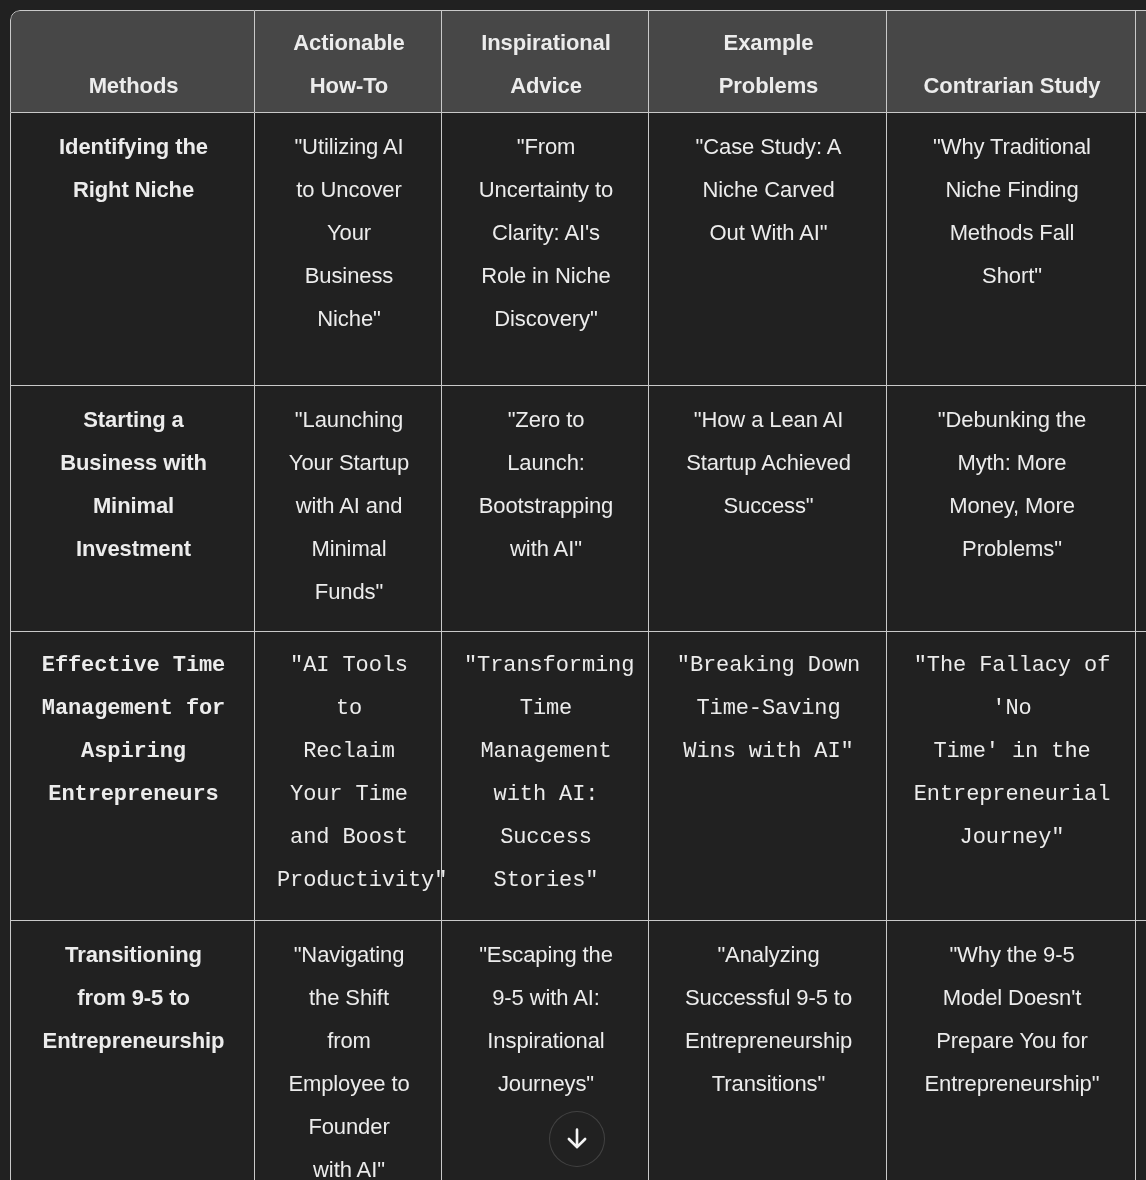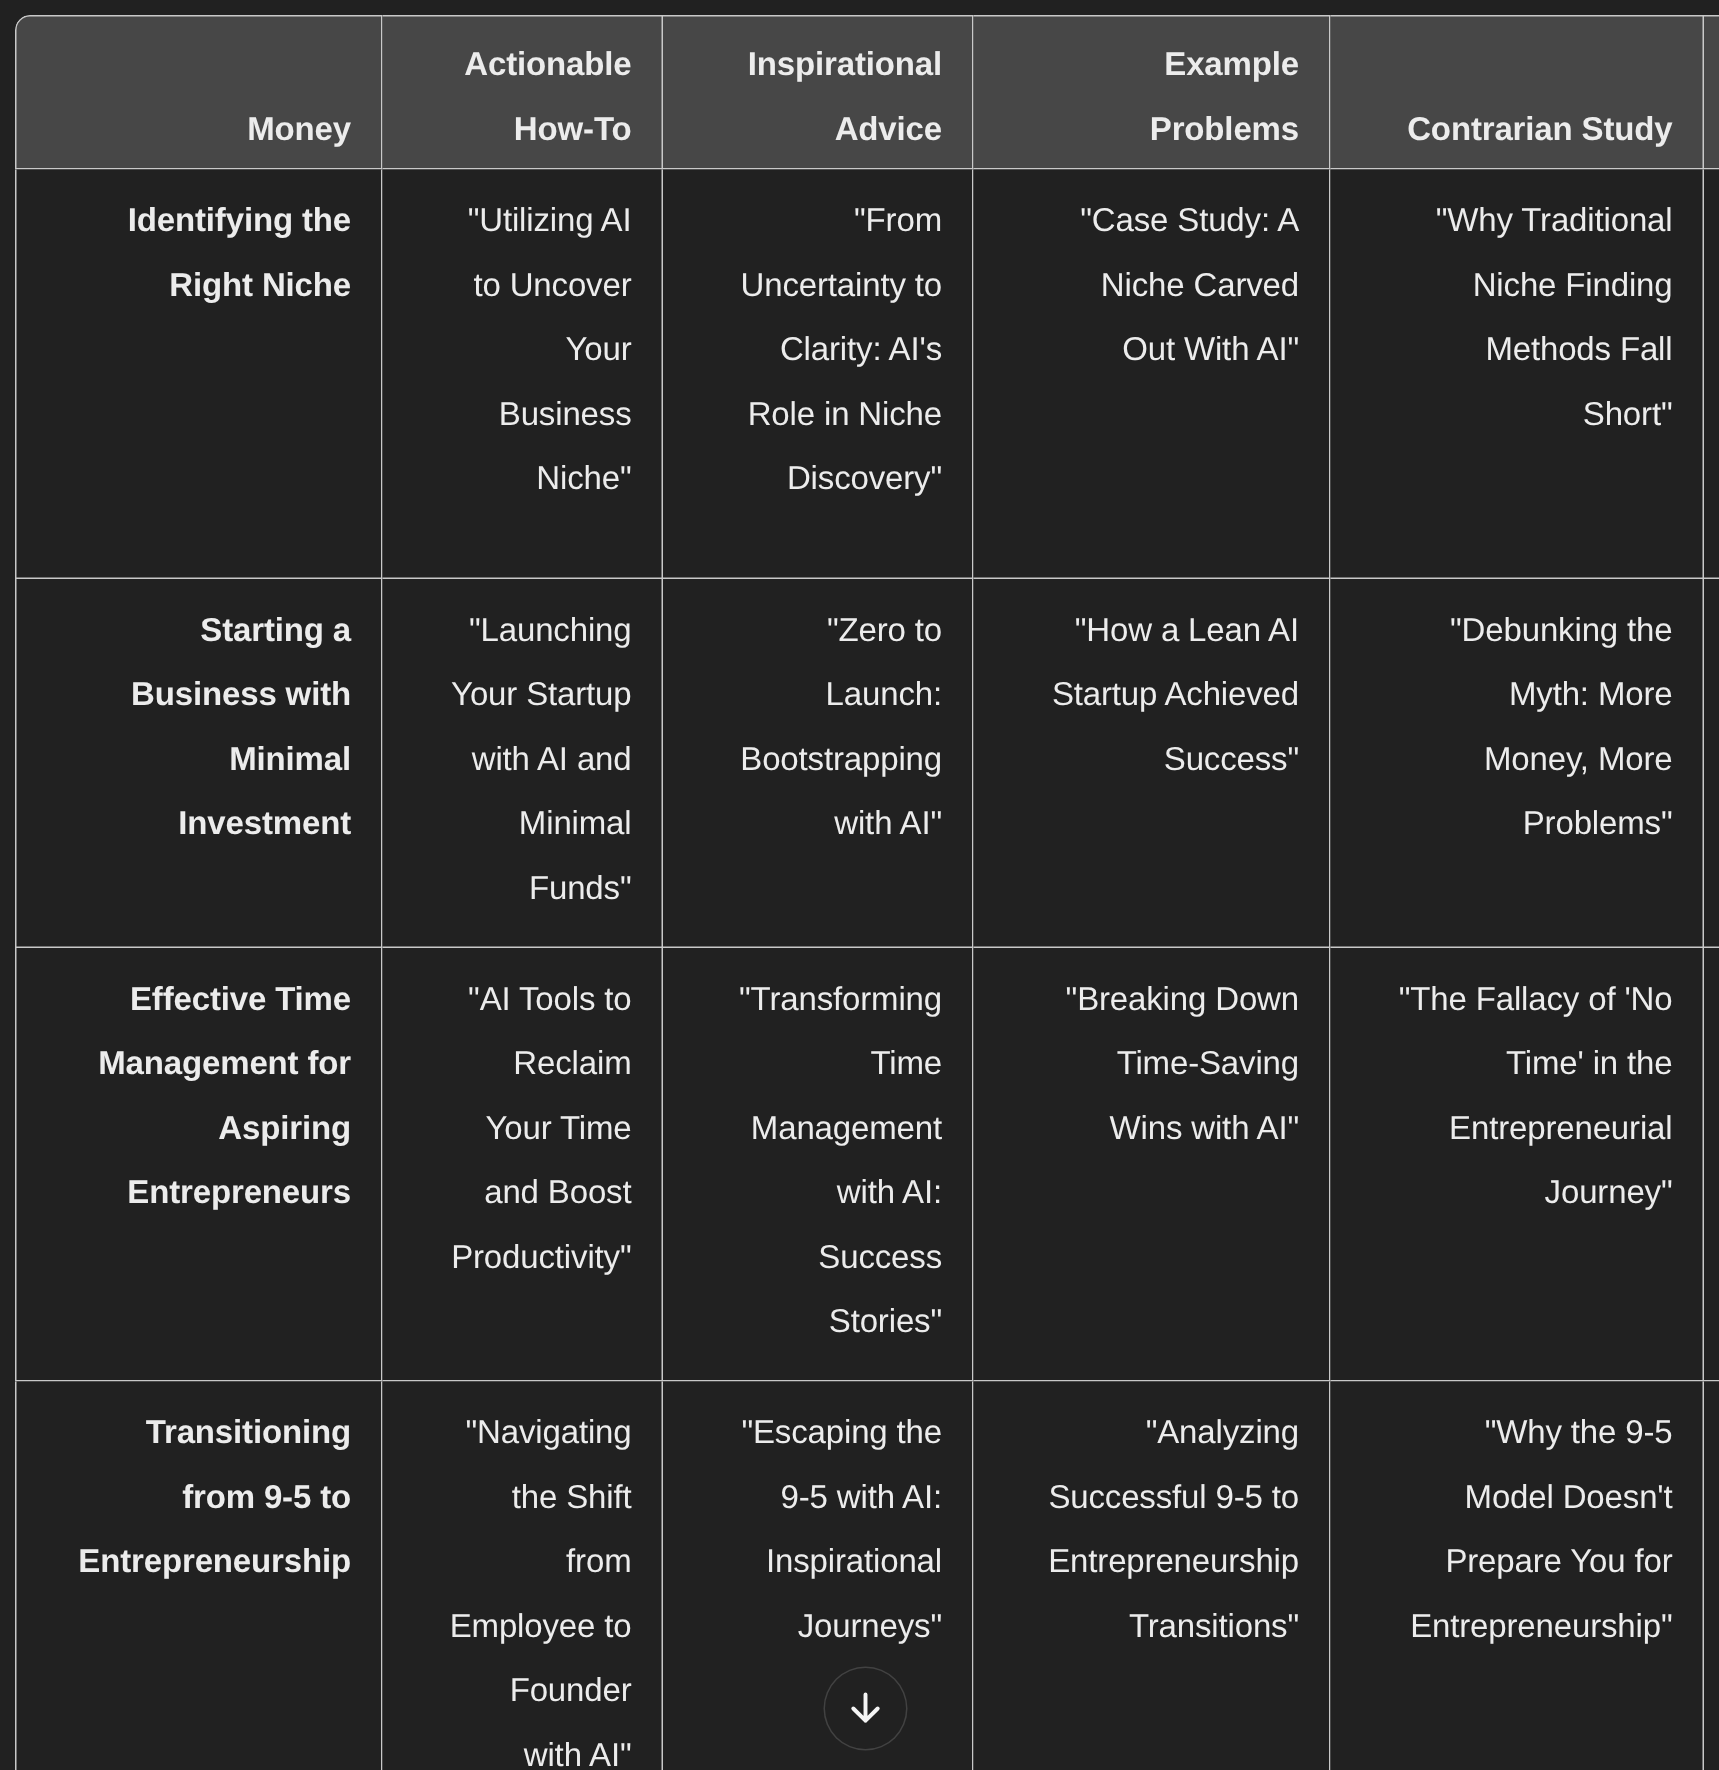--- a/index.html
+++ b/index.html
@@ -24,42 +24,42 @@
     border-top-left-radius:10px;
   }
   table{
     border-collapse:separate;border-spacing:0;
     table-layout:fixed;width:1256px;
   }
   th,td{
     border-right:1.5px solid var(--border);
     border-bottom:1.5px solid var(--border);
     font-size:22px;line-height:43px;
-    text-align:right;
+    text-align:center;
   }
   th{
     background:var(--header-bg);
     border-top:1.5px solid var(--border);
     vertical-align:bottom;
     font-weight:700;
     padding:10px 20px 5px 22px;
     height:100px;
   }
   td{
     vertical-align:top;
     padding:12px 20px 18px 22px;
     background:var(--page-bg);
   }
   th:first-child,td:first-child{border-left:1.5px solid var(--border);}
   th:first-child{border-top-left-radius:10px;}
   td.topic{font-weight:700;}
   .pre{white-space:pre-line;}
   tbody tr:nth-child(1) td{height:273px;}
   tbody tr:nth-child(2) td{height:230px;}
-  tbody tr:nth-child(3) td{height:275px;}
+  tbody tr:nth-child(3) td{height:275px;font-family:Liberation Mono, monospace;}
   tbody tr:nth-child(4) td{height:275px;}
   .scroll-btn{
     position:absolute;left:549px;top:1111px;
     width:56px;height:56px;border-radius:50%;
     background:var(--page-bg);
     border:1.5px solid rgba(255,255,255,0.15);
     display:flex;align-items:center;justify-content:center;
     cursor:pointer;z-index:5;padding:0;
   }
   .scroll-btn svg{display:block;}
@@ -72,21 +72,21 @@
     <colgroup>
       <col style="width:245px">
         <col style="width:187px">
         <col style="width:207px">
       <col style="width:238px">
         <col style="width:249px">
         <col style="width:130px">
     </colgroup>
     <thead>
       <tr>
-        <th class="pre">Money</th>
+        <th class="pre">Methods</th>
         <th class="pre">Actionable
 How-To</th>
         <th class="pre">Inspirational
 Advice</th>
         <th class="pre">Example
 Problems</th>
         <th class="pre">Contrarian Study</th>
         <th></th>
       </tr>
     </thead>

